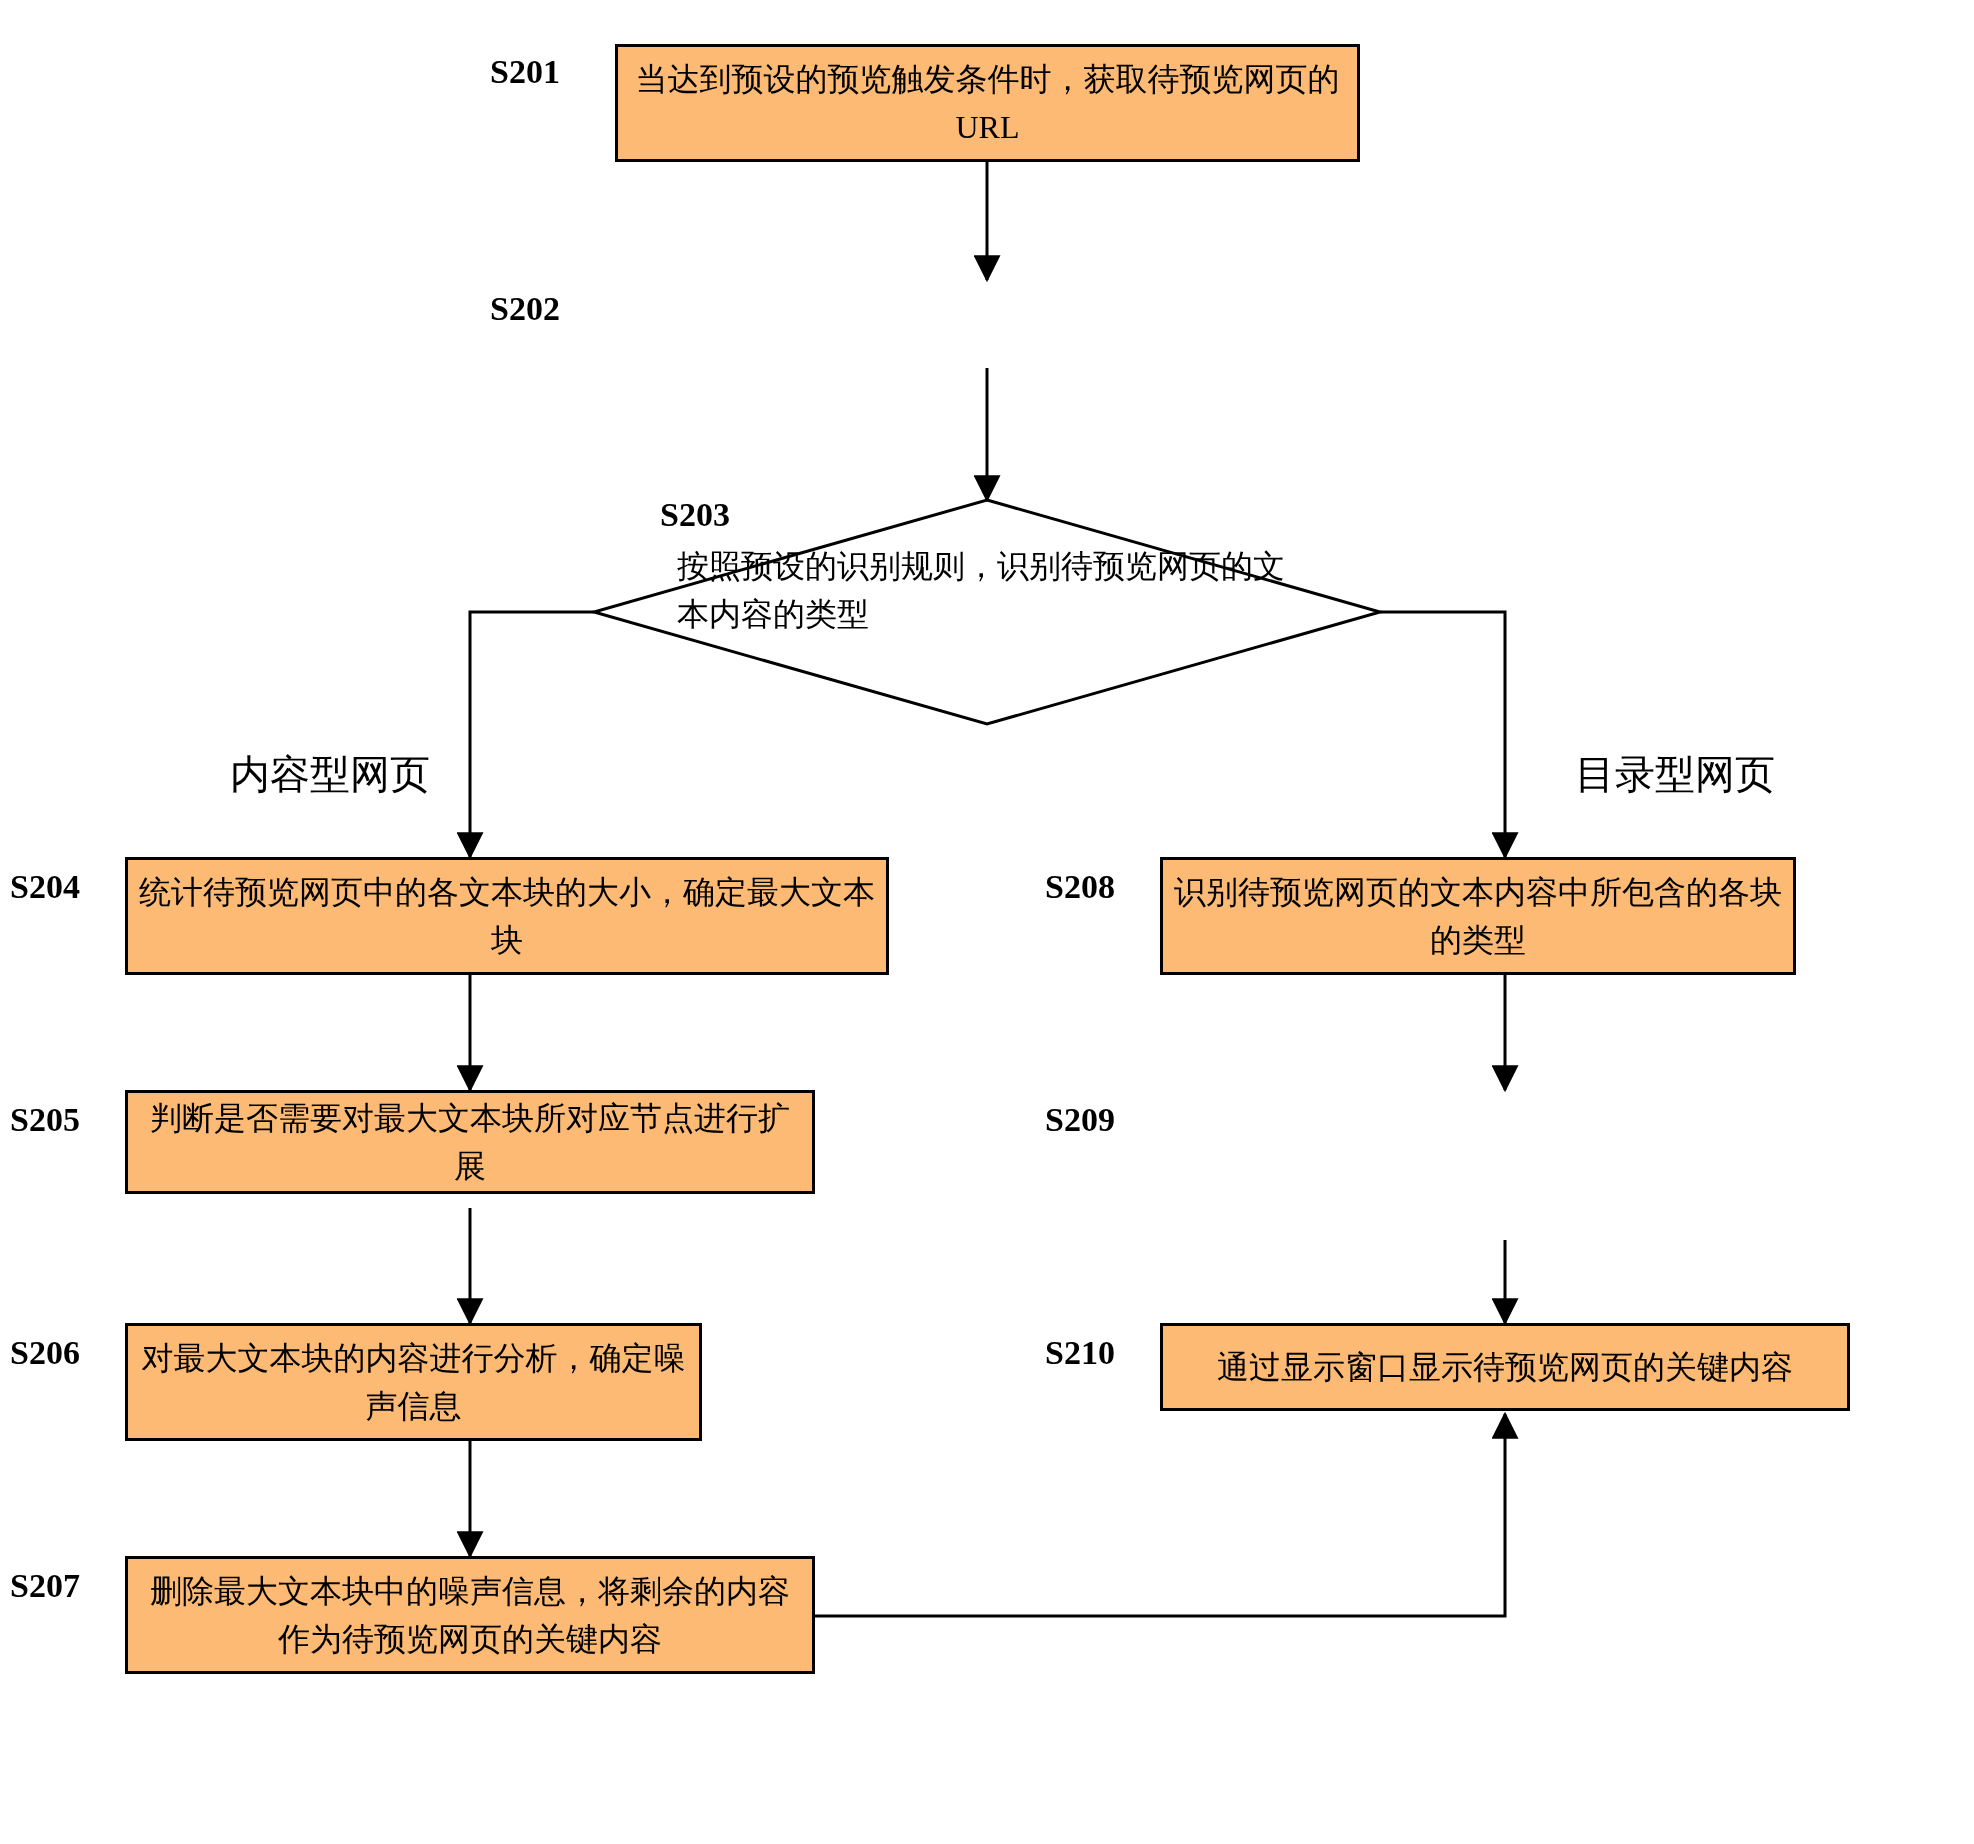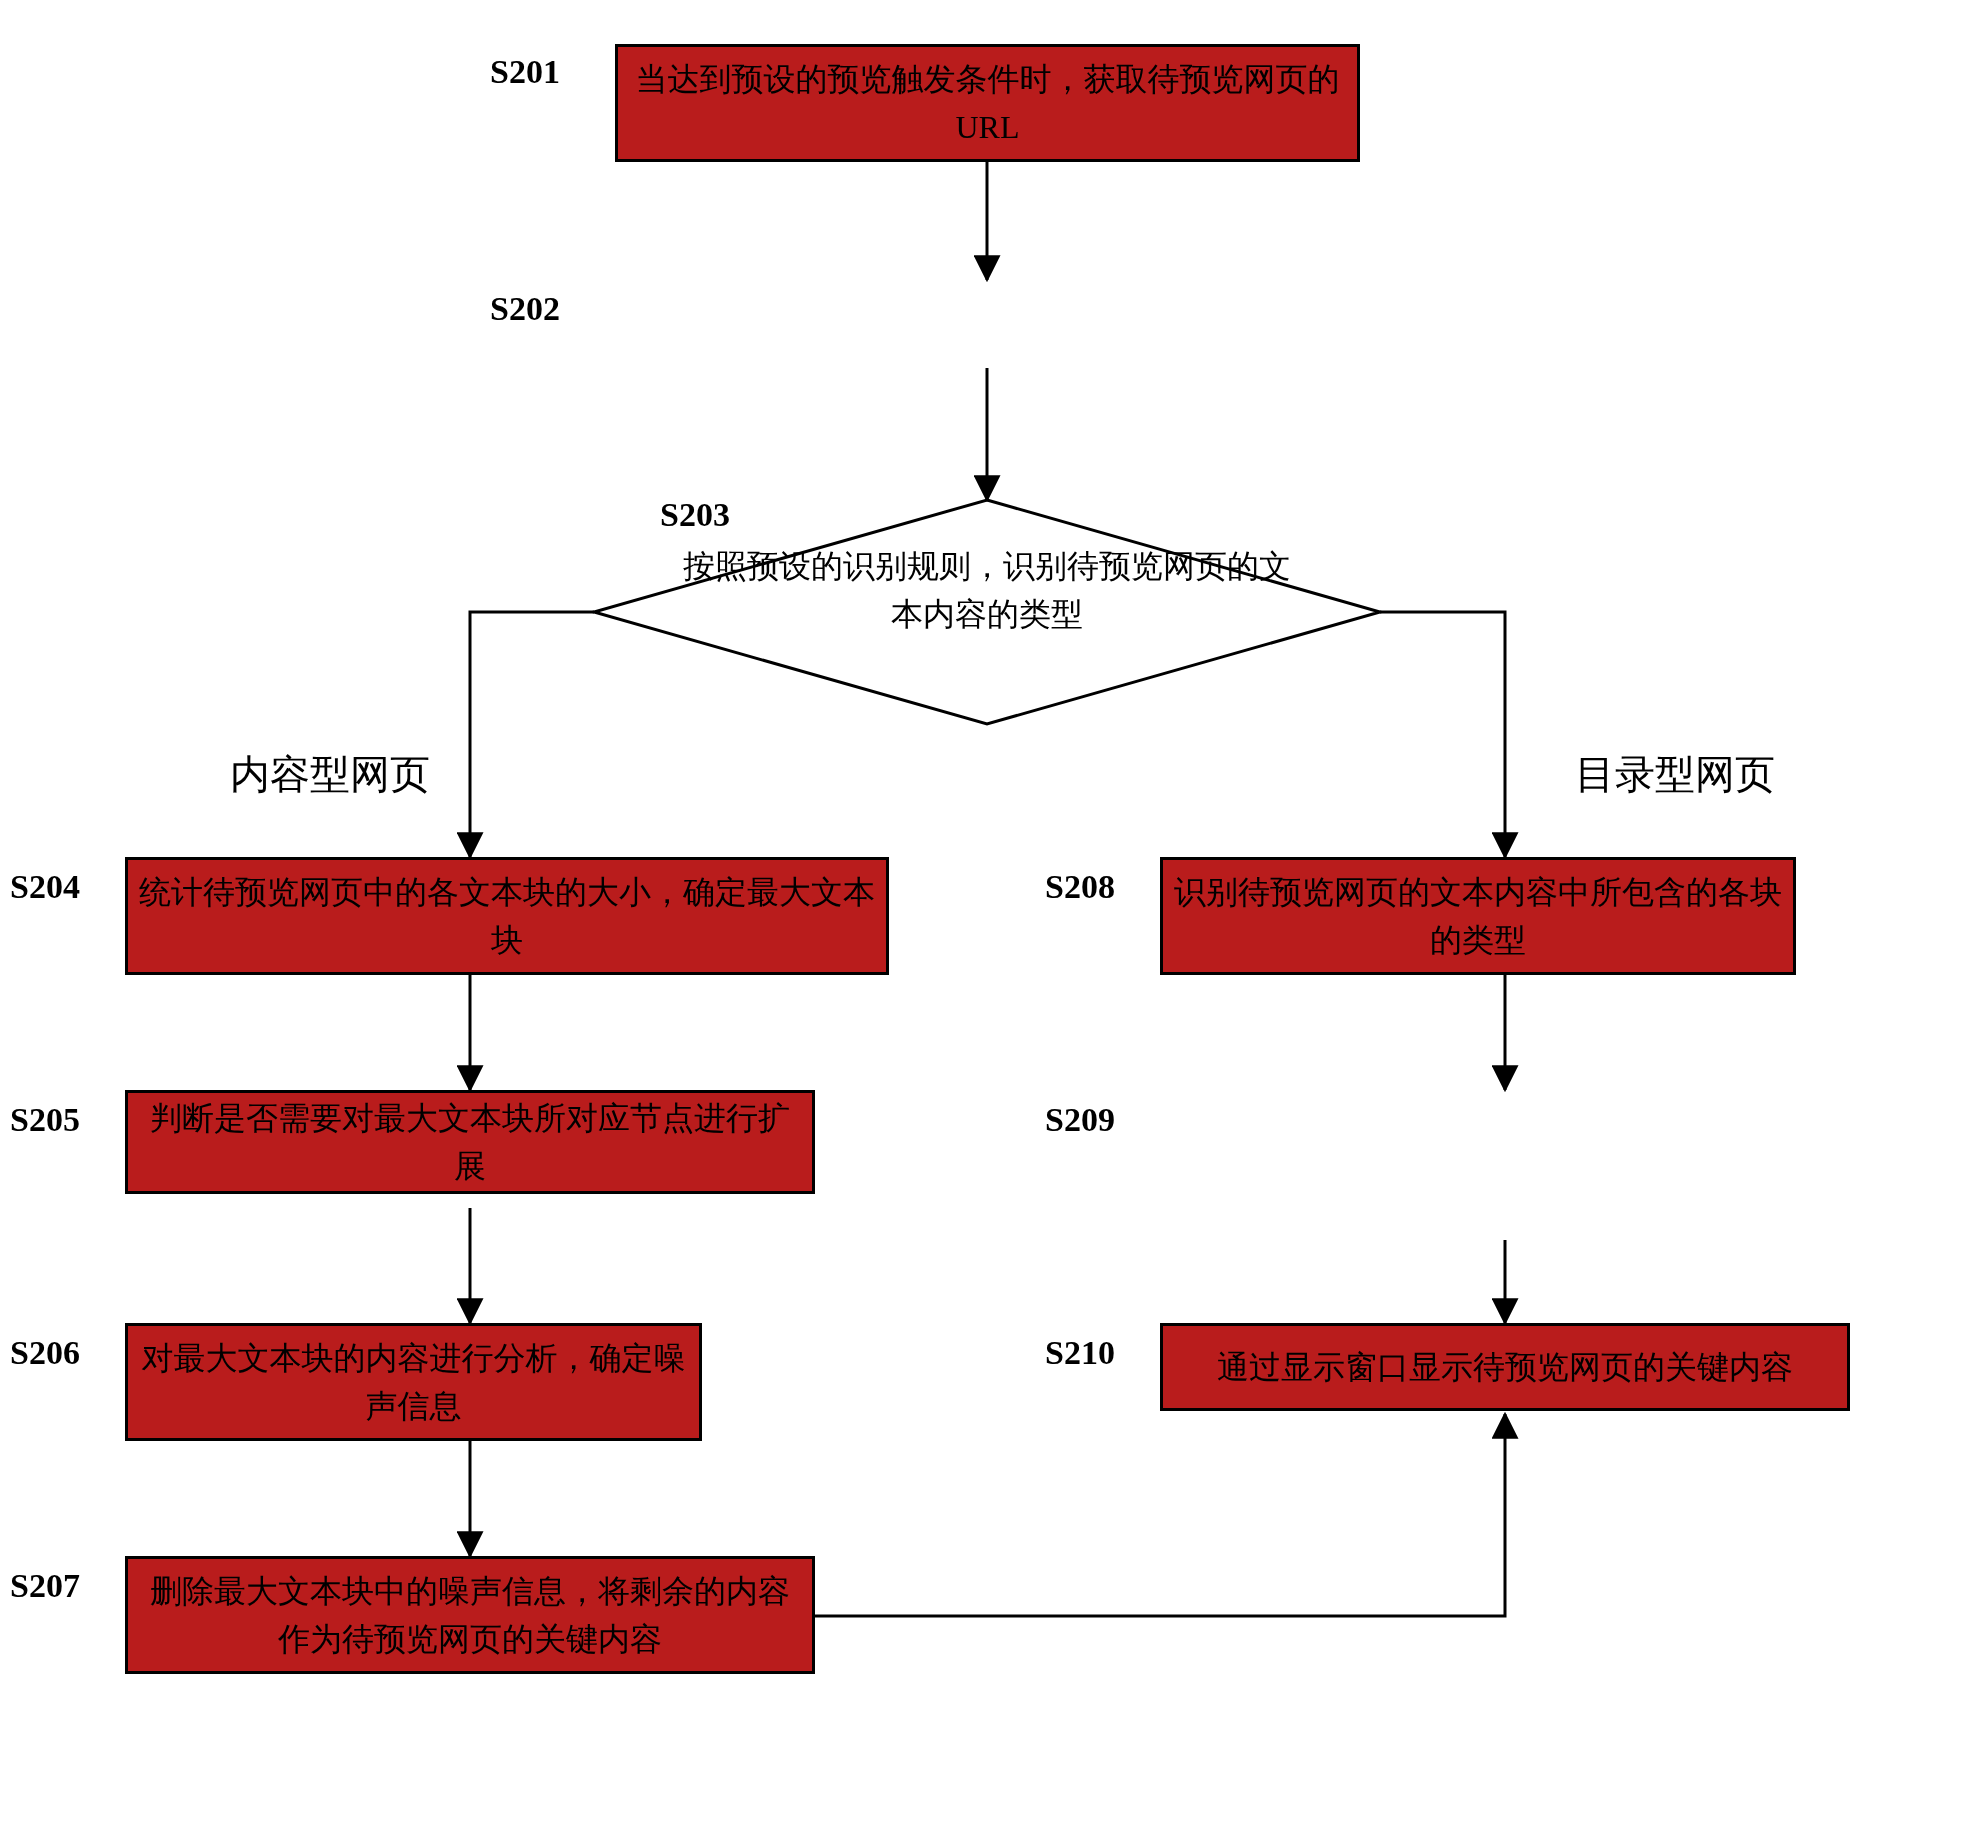--- a/index.html
+++ b/index.html
@@ -1,21 +1,21 @@
 <!DOCTYPE html>
 <html><head>
 <meta charset="utf-8">
 <style>
   html,body{margin:0;padding:0;background:#fff;font-family:"SimSun","Songti SC","Microsoft YaHei",serif}
   .canvas{position:relative;width:1974px;height:1844px}
-  .box{position:absolute;border:3px solid #000;background:#b91c1c;display:flex;align-items:center;justify-content:center;text-align:center;font-size:32px;line-height:1.5;padding:6px 10px;box-sizing:border-box}
+  .box{position:absolute;border:3px solid #000;background:#fdba74;display:flex;align-items:center;justify-content:center;text-align:center;font-size:32px;line-height:1.5;padding:6px 10px;box-sizing:border-box}
   .label{position:absolute;font-size:34px;font-weight:700;line-height:1}
   .branch{position:absolute;font-size:40px;line-height:1}
   svg{position:absolute;left:0;top:0;width:1974px;height:1844px}
-  .dia-text{position:absolute;font-size:32px;line-height:1.5;text-align:center;width:620px}
+  .dia-text{position:absolute;font-size:32px;line-height:1.5;text-align:left;width:620px}
 </style>
 </head>
 <body>
 
 <div class="canvas">
 
   <svg viewBox="0 0 1974 1844">
     <defs>
       <marker id="arrow" viewBox="0 0 12 12" refX="11" refY="6" markerWidth="9" markerHeight="9" orient="auto-start-reverse">
         <path d="M 0 0 L 12 6 L 0 12 z" fill="#000"></path>

